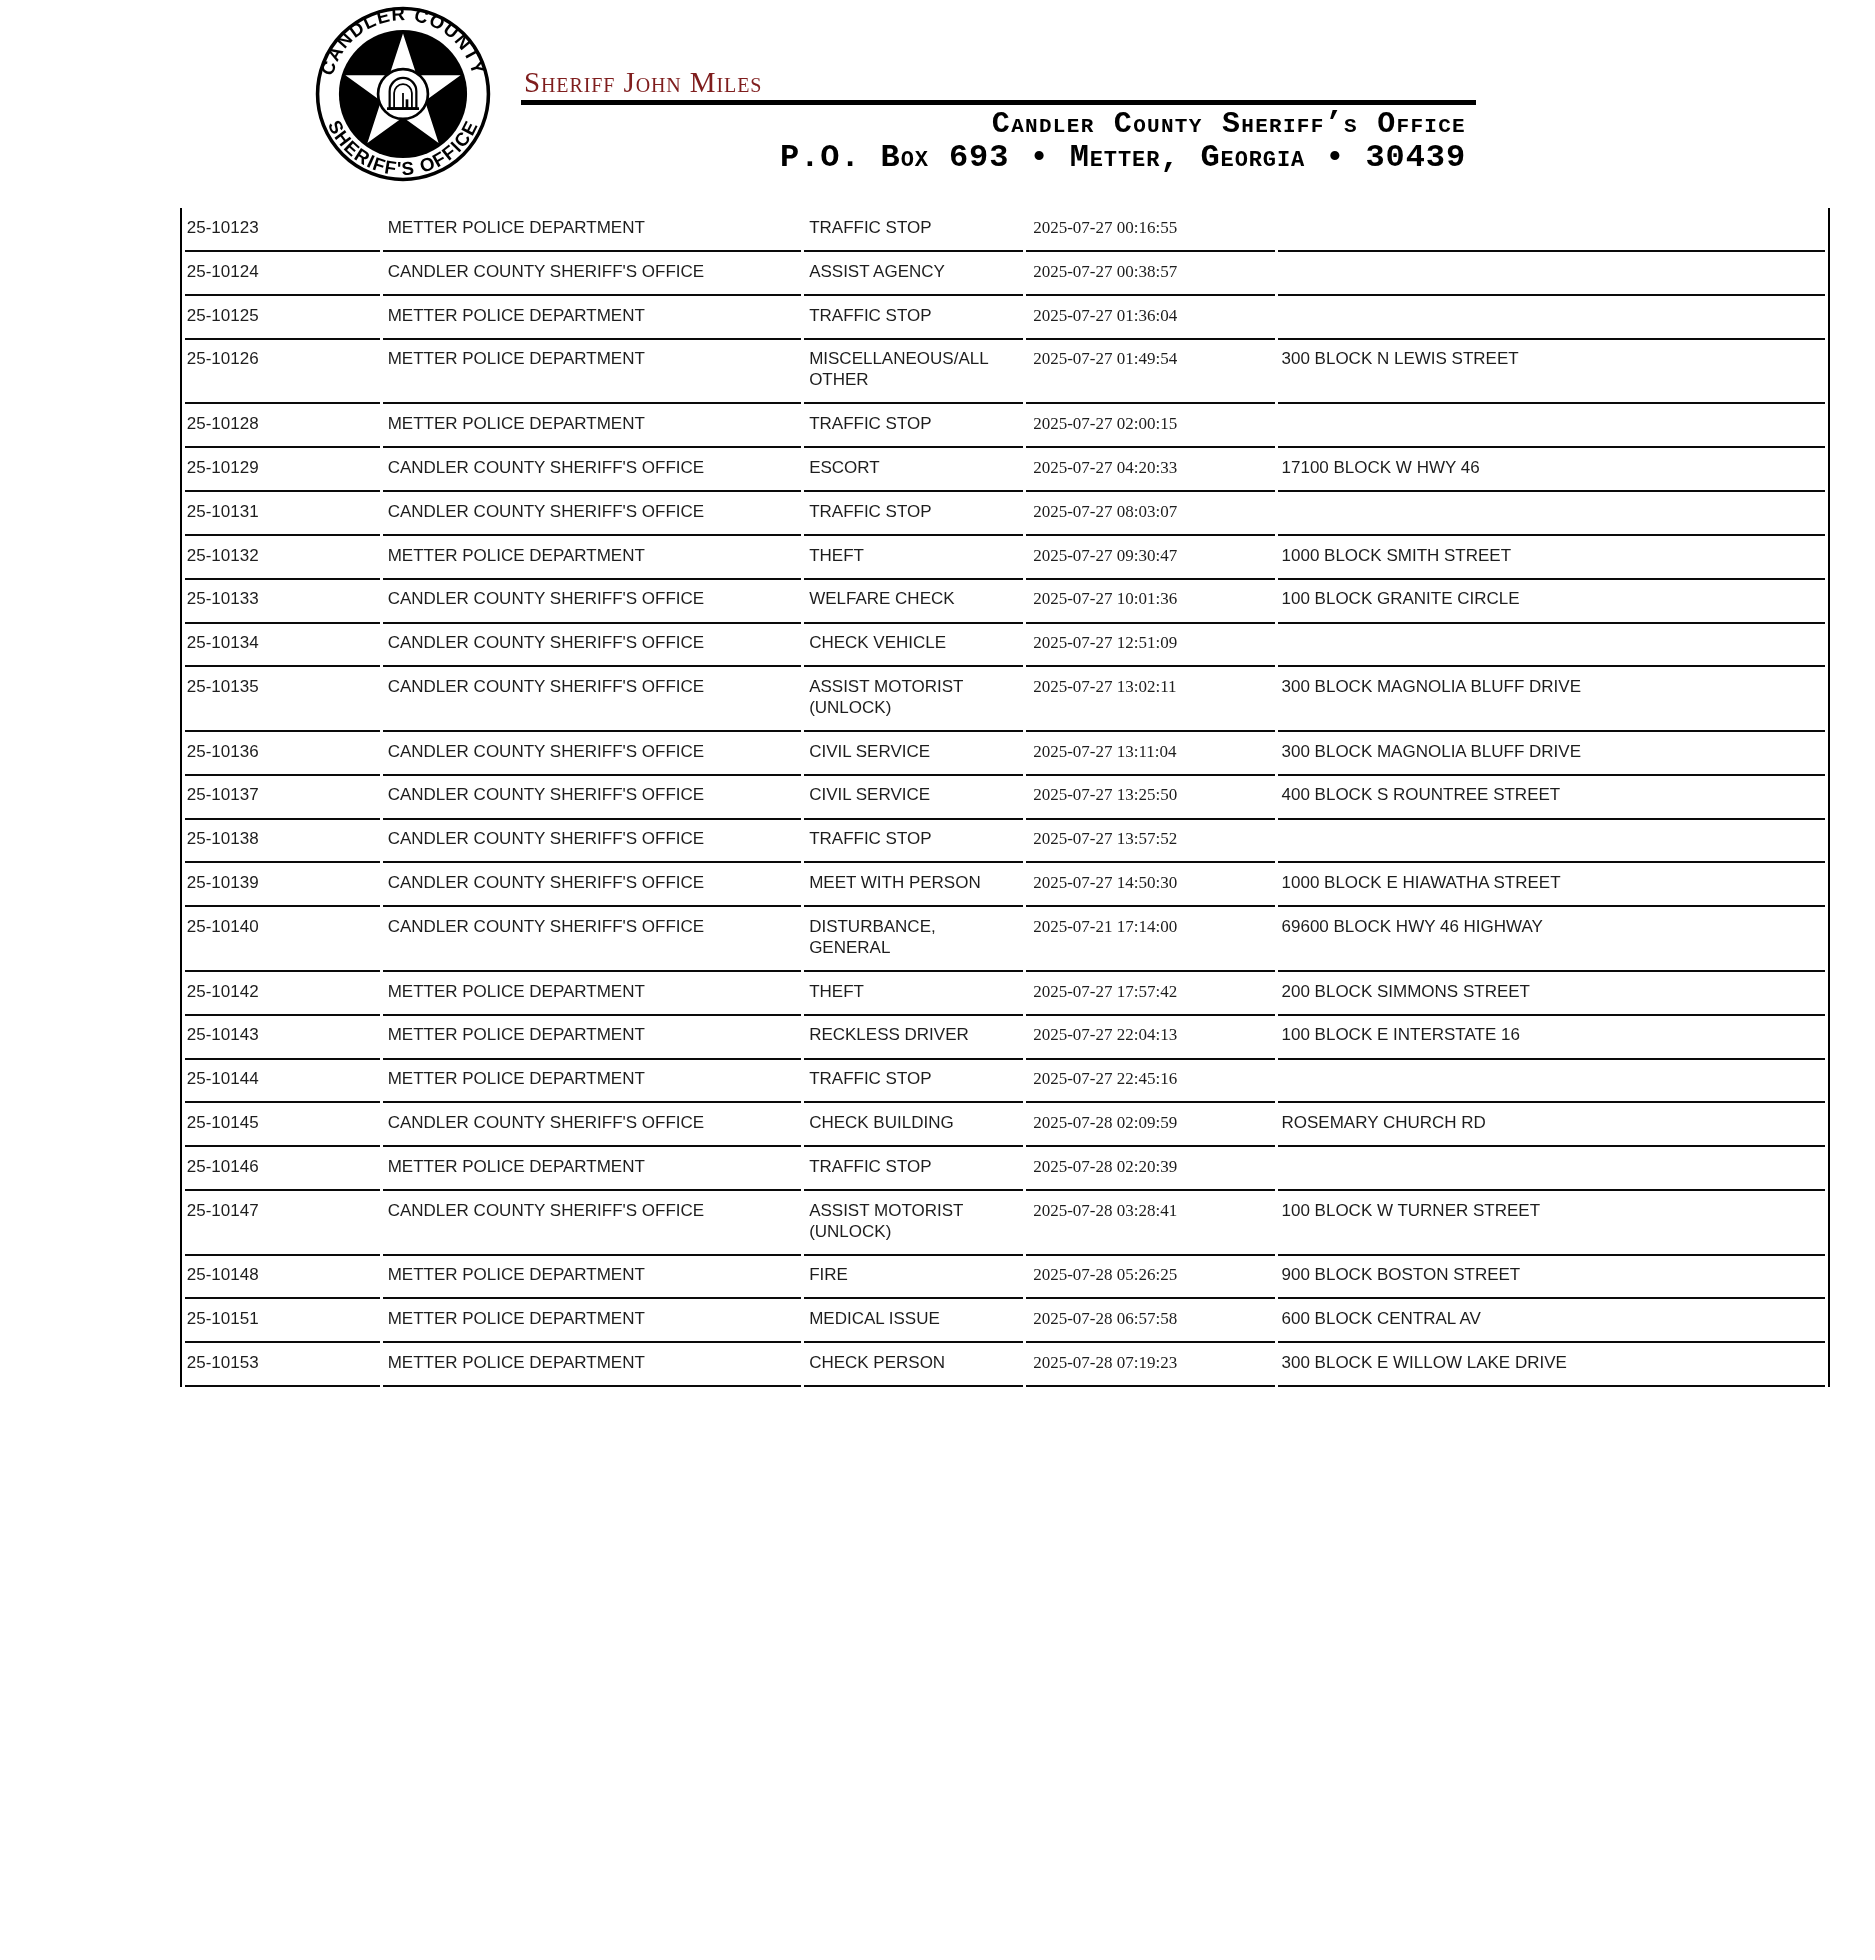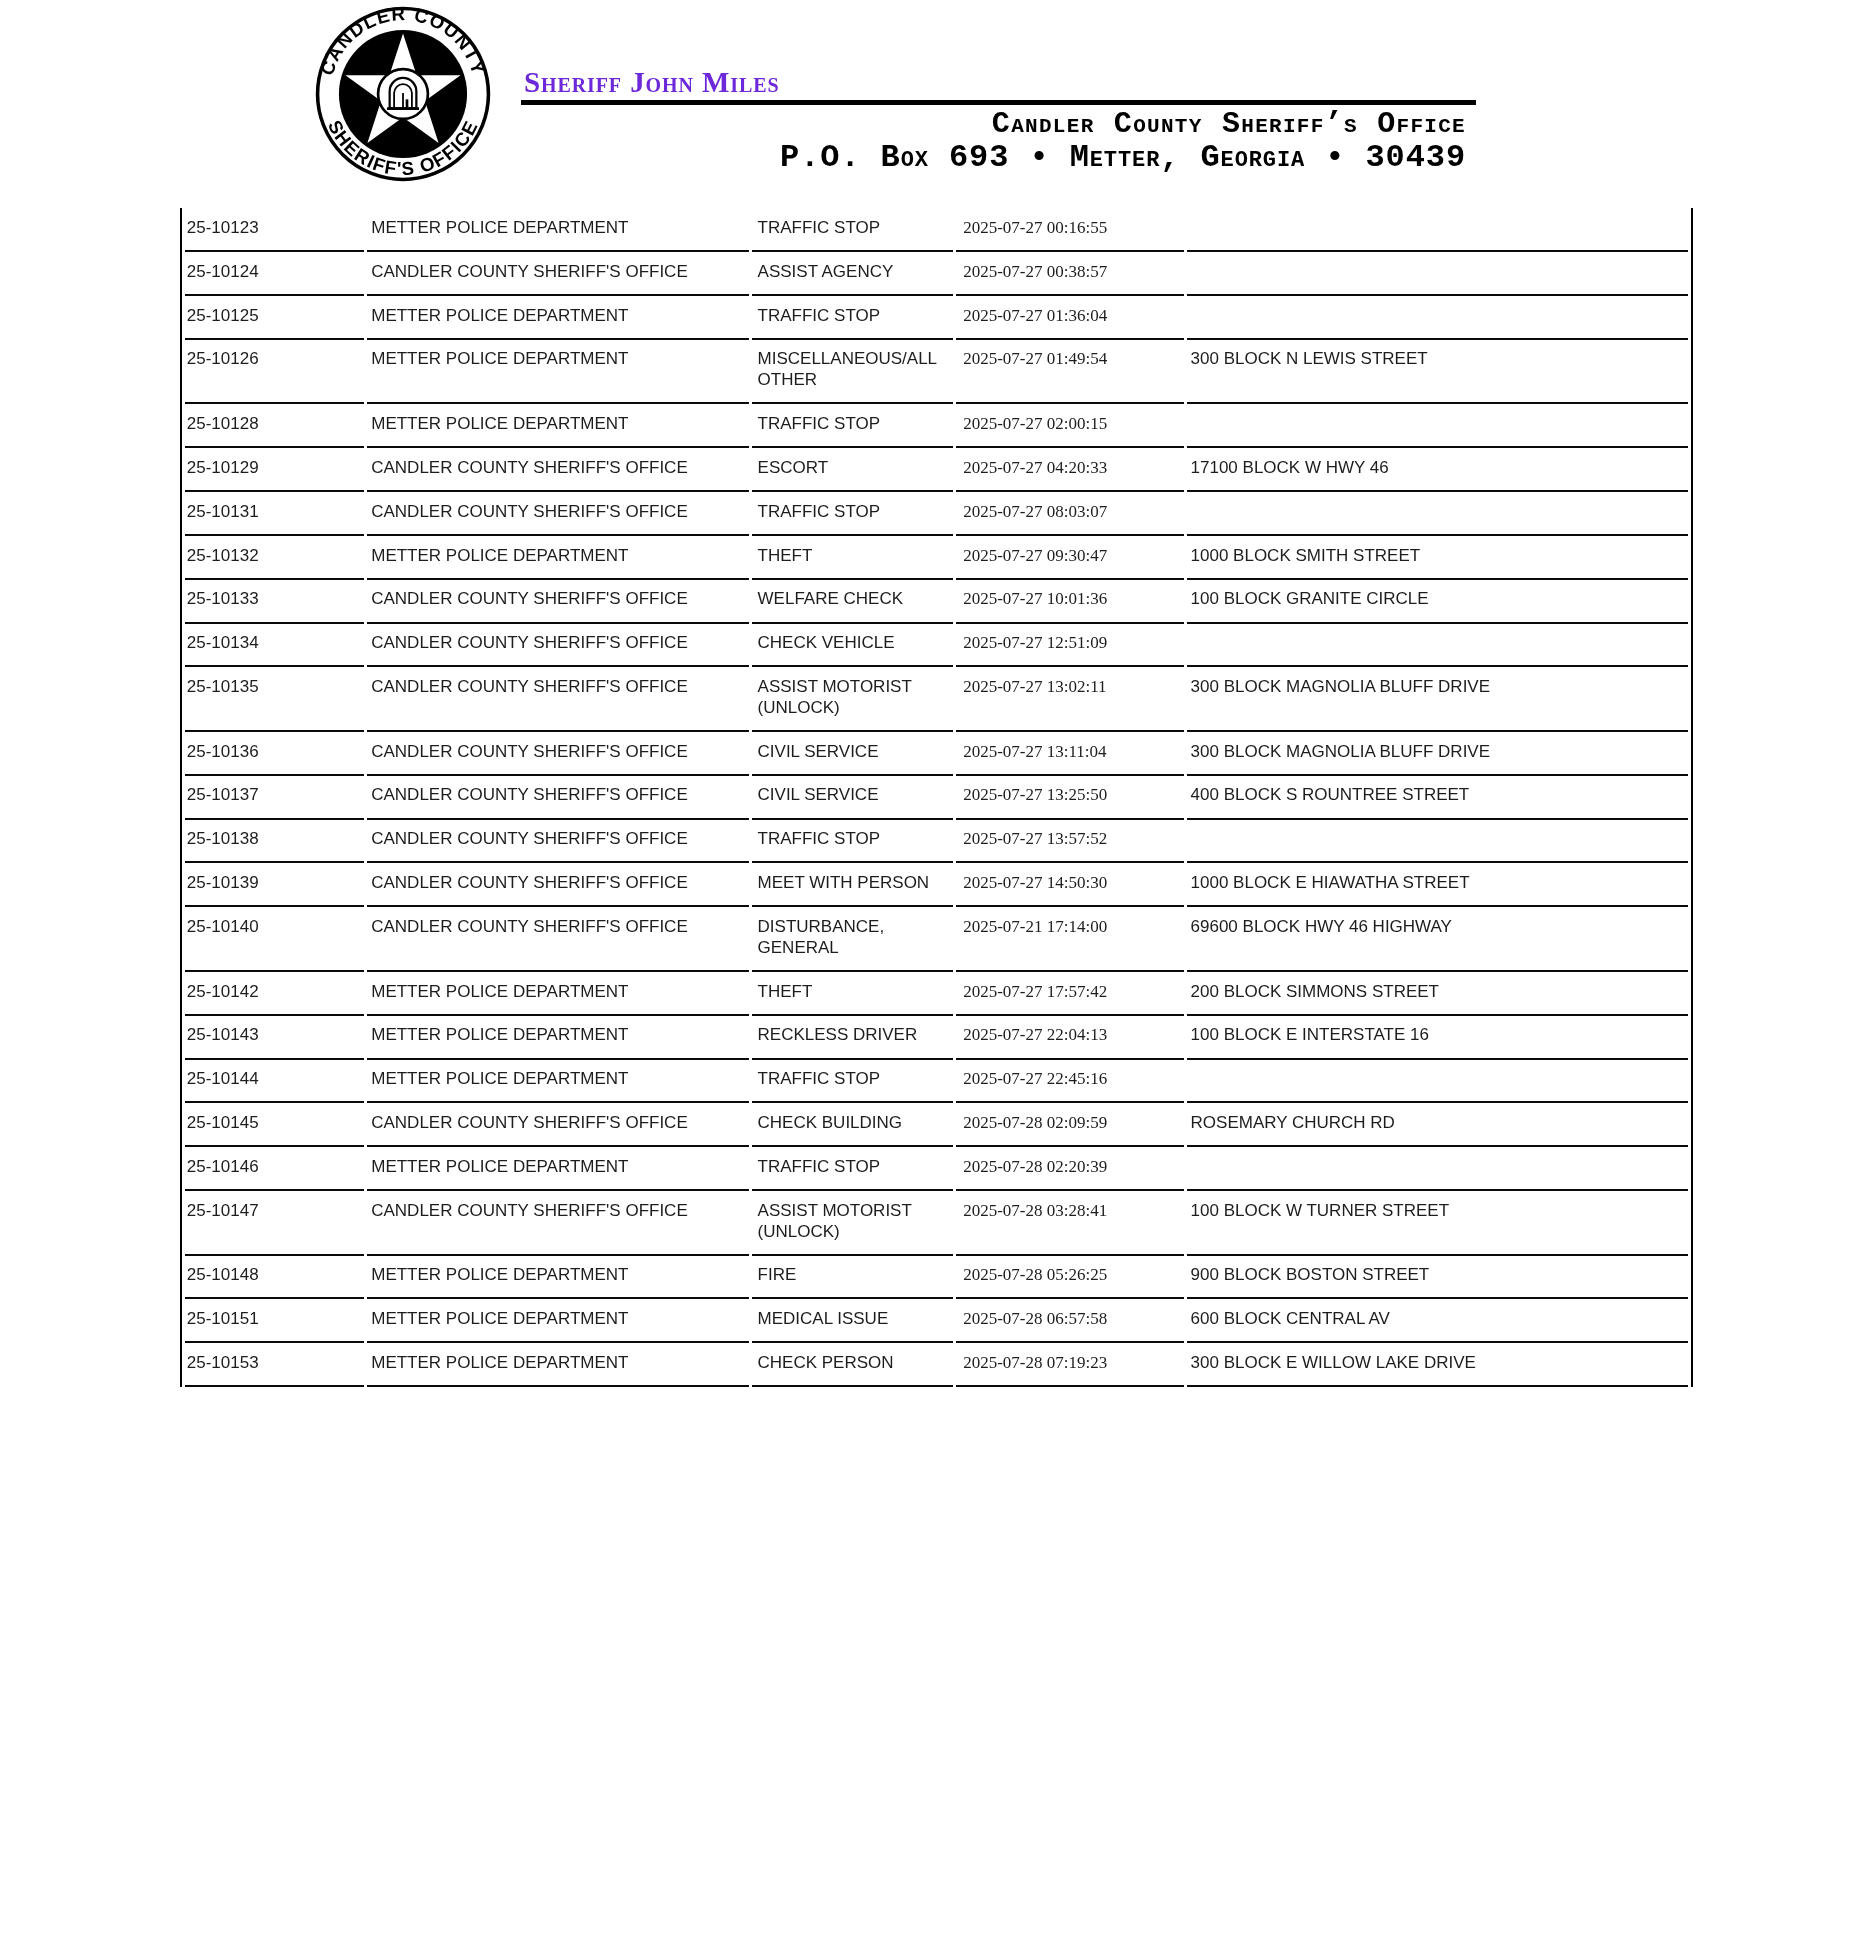--- a/index.html
+++ b/index.html
@@ -20,24 +20,24 @@
     top: 5.3px;
     width: 178px;
     height: 178px;
   }
   .sheriff-name {
     position: absolute;
     left: 524px;
     top: 66px;
     font-family: "Liberation Serif", "DejaVu Serif", serif;
     font-variant: small-caps;
-    font-weight: bold;
+    font-weight: normal;
     font-size: 29px;
     letter-spacing: 0.9px;
-    color: #6d28d9;
+    color: #7f1d1d;
     white-space: nowrap;
   }
   .header-rule {
     position: absolute;
     left: 521px;
     top: 100px;
     width: 955px;
     height: 4.5px;
     background: #000;
   }
@@ -53,21 +53,21 @@
     white-space: nowrap;
   }
   .org-name { font-size: 30px; letter-spacing: 1.3px; line-height: 32px; }
   .org-address { font-size: 32px; letter-spacing: 0.9px; line-height: 34px; margin-top: 0.9px; }
 
   
   .incident-table {
     position: absolute;
     left: 180px;
     top: 208px;
-    width: 1513px;
+    width: 1650px;
     border-collapse: separate;
     border-spacing: 3.6px 0;
     border-left: 2.7px solid #000;
     border-right: 2.7px solid #000;
     table-layout: fixed;
   }
   .incident-table td {
     border-bottom: 2.7px solid #0a0a0a;
     vertical-align: top;
     font-size: 17px;

